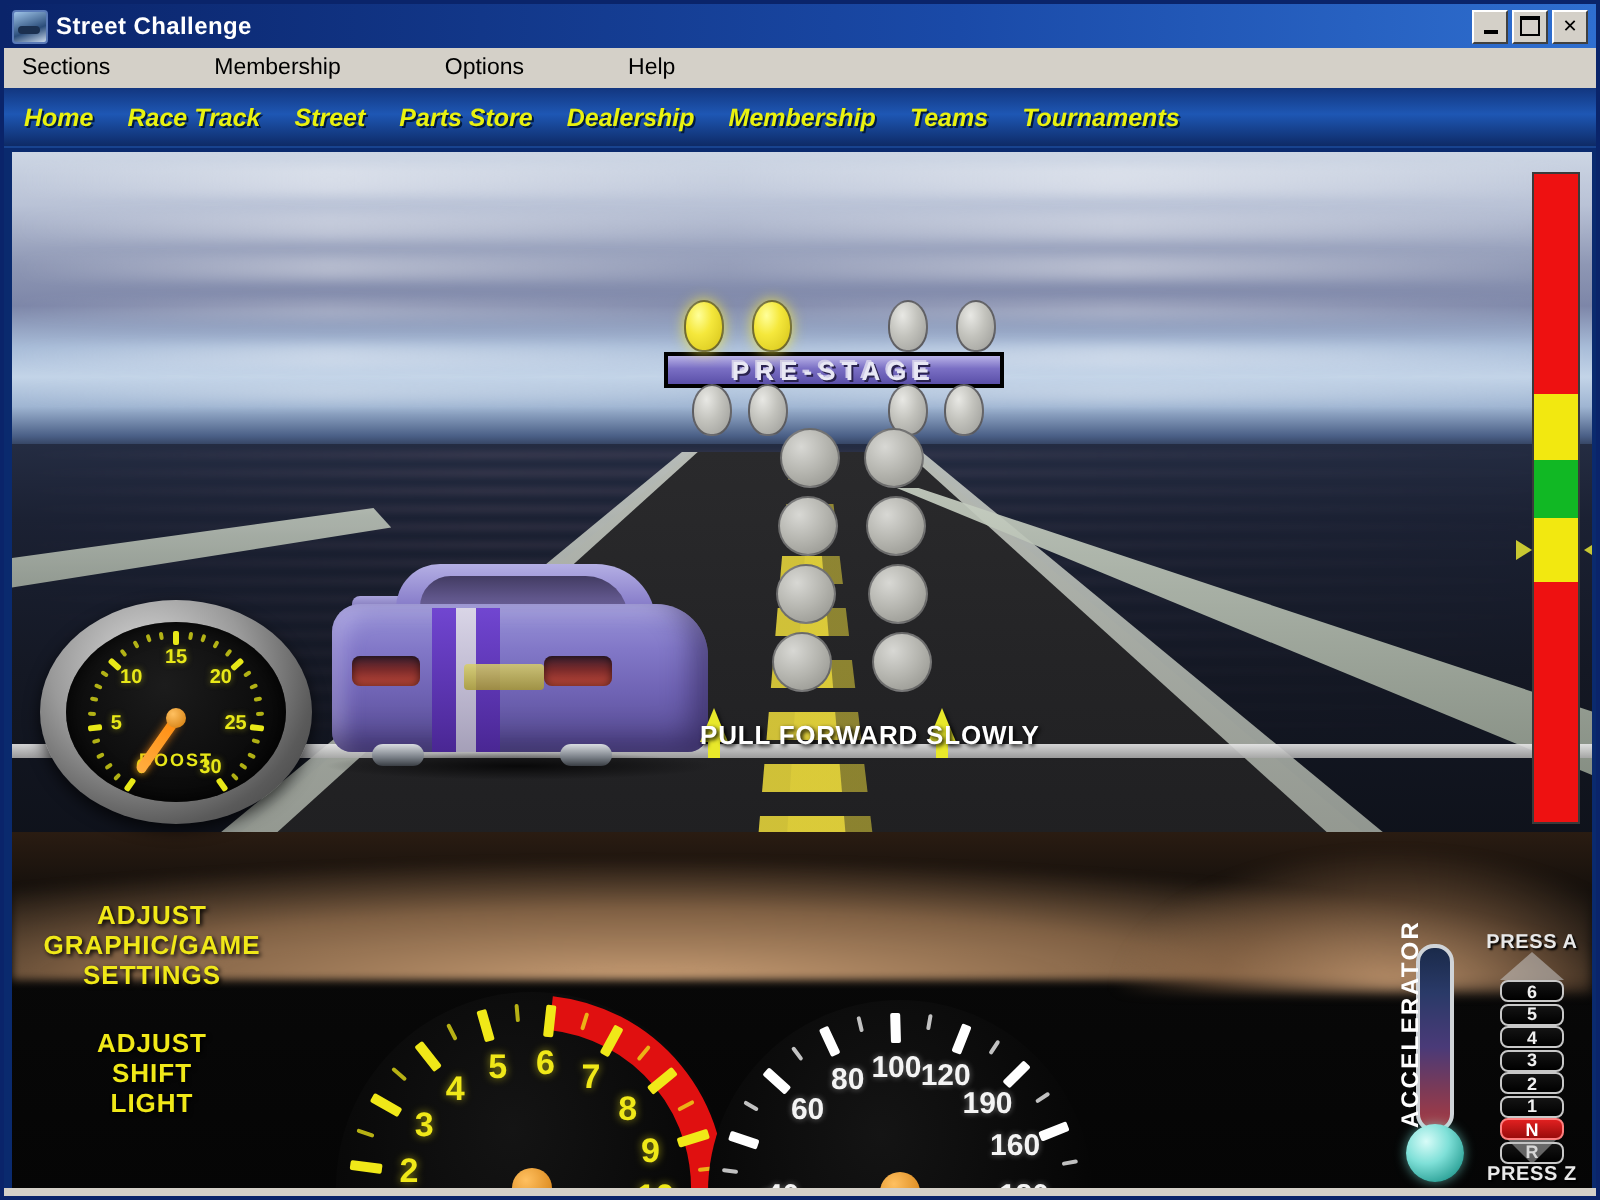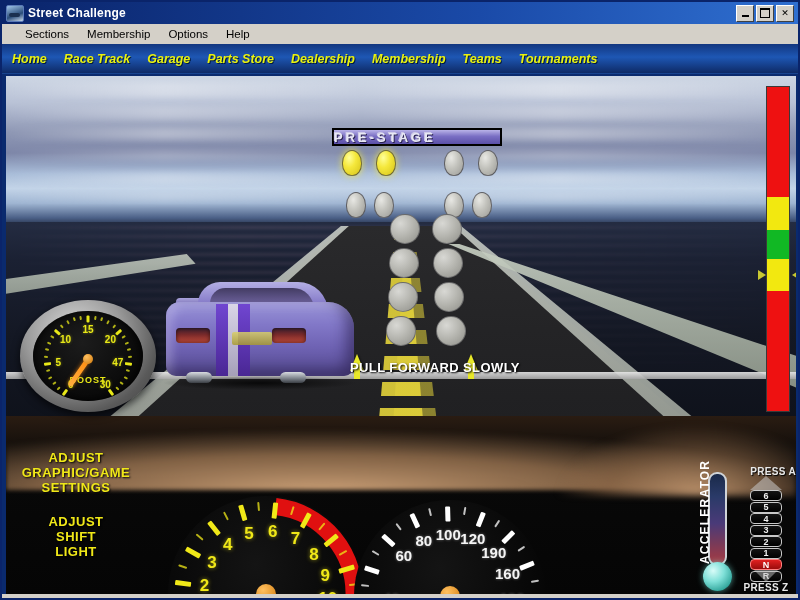--- a/index.html
+++ b/index.html
@@ -21,21 +21,21 @@
   .wbtn{width:16px;height:15px;background:#d4d0c8;border:1px solid #fff;
     border-right-color:#404040;border-bottom-color:#404040;
     display:flex;align-items:center;justify-content:center;
     font-size:9px;color:#000;font-family:"Liberation Sans",sans-serif;line-height:1;}
   .wbtn .gl{display:block;}
   .wmin .gl{width:7px;height:2px;background:#000;margin-top:6px;}
   .wmax .gl{width:8px;height:7px;border:1px solid #000;border-top-width:2px;}
 
   
   #menubar{position:absolute;left:0;top:22px;width:100%;height:20px;
-    background:#d4d0c8;display:flex;align-items:center;padding-left:23px;box-sizing:border-box;}
+    background:#d4d0c8;display:flex;align-items:center;padding-left:9px;box-sizing:border-box;gap:34px;}
   .menuitem{font-size:11.5px;color:#000;margin-right:18px;cursor:default;}
 
   
   #navbar{position:absolute;left:0;top:42px;width:100%;height:30px;
     background:linear-gradient(180deg,#12367f 0%,#1e57b4 45%,#0e2a66 100%);
     display:flex;align-items:center;padding-left:10px;box-sizing:border-box;
     border-bottom:1px solid #18438f;}
   .navitem{font-size:12.5px;font-weight:bold;font-style:italic;color:#e9f20f;
     margin-right:17px;text-shadow:1px 1px 0 #001a40;cursor:pointer;white-space:nowrap;}
 
@@ -86,21 +86,21 @@
 
   
   #startline{position:absolute;left:0;top:296px;width:100%;height:7px;
     background:linear-gradient(180deg,#e8e8e8,#a8a8a8);opacity:.9;}
 
   
   #tree{position:absolute;left:326px;top:52px;width:170px;height:225px;}
   .treelabel{position:absolute;left:0;width:170px;height:18px;
     background:linear-gradient(180deg,#b9b3e8 0%,#7a6fc4 45%,#5a4fa8 100%);
     border:2px solid #000;box-sizing:border-box;
-    display:flex;align-items:center;justify-content:flex-start;}
+    display:flex;align-items:center;justify-content:center;margin-top:48px;}
   .treelabel span{font-size:13px;font-weight:bold;color:#e8e8f4;letter-spacing:3px;
     text-shadow:1px 1px 0 #2a2350, -1px -1px 0 #cfcbe8;font-family:"Liberation Sans",sans-serif;}
   #lbl-prestage{top:0;}
   #lbl-stage{top:44px;}
   .bulb{position:absolute;width:20px;height:26px;border-radius:50% 50% 46% 46%;
     border:1px solid rgba(40,40,50,.6);box-sizing:border-box;}
   .bulb.off{background:radial-gradient(ellipse at 35% 28%,#e8e8e4 0%,#c2c2bc 45%,#9a9a96 100%);}
   .bulb.on{background:radial-gradient(ellipse at 35% 28%,#ffff9a 0%,#f5e83c 40%,#d4c218 100%);
     box-shadow:0 0 7px rgba(245,232,60,.85);}
   .bigbulb{position:absolute;width:30px;height:30px;border-radius:50%;
@@ -215,21 +215,21 @@
   #acceltube{position:absolute;left:26px;top:2px;width:19px;height:94px;
     border:2px solid #d0d4d8;border-radius:9px;box-sizing:border-box;
     background:linear-gradient(180deg,#1a2a4a 0%,#2a3a68 25%,#4a3a78 55%,
       #7a3a58 78%,#a83a42 100%);}
   #accelbulb{position:absolute;left:21px;top:92px;width:29px;height:29px;border-radius:50%;
     background:radial-gradient(circle at 35% 30%,#d8fcf8 0%,#7fe0d8 40%,#35a89e 75%,#1a6a64 100%);
     box-shadow:0 0 6px rgba(120,230,220,.6);}
 
   
   #gears{position:absolute;left:730px;top:390px;width:60px;height:132px;}
-  #pressA{position:absolute;left:0;top:0;width:60px;text-align:right;font-size:10px;
+  #pressA{position:absolute;left:0;top:0;width:60px;text-align:center;font-size:10px;
     font-weight:bold;color:#e8e8e8;letter-spacing:.3px;text-shadow:1px 1px 1px #000;}
   #pressZ{position:absolute;left:0;top:116px;width:60px;text-align:center;font-size:10px;
     font-weight:bold;color:#e8e8e8;letter-spacing:.3px;text-shadow:1px 1px 1px #000;}
   #uparrow{position:absolute;left:14px;top:10px;width:0;height:0;
     border-left:16px solid transparent;border-right:16px solid transparent;
     border-bottom:14px solid rgba(200,200,200,.55);}
   #downarrow{position:absolute;left:18px;top:104px;width:0;height:0;
     border-left:12px solid transparent;border-right:12px solid transparent;
     border-top:12px solid rgba(190,190,190,.5);}
   .gearcell{position:absolute;left:14px;width:32px;height:11px;border-radius:4px;
@@ -265,21 +265,21 @@
   <div id="menubar">
     <div class="menuitem">Sections</div>
     <div class="menuitem">Membership</div>
     <div class="menuitem">Options</div>
     <div class="menuitem">Help</div>
   </div>
 
   <div id="navbar">
     <div class="navitem">Home</div>
     <div class="navitem">Race Track</div>
-    <div class="navitem">Garage</div>
+    <div class="navitem">Street</div>
     <div class="navitem">Parts Store</div>
     <div class="navitem">Dealership</div>
     <div class="navitem">Membership</div>
     <div class="navitem">Teams</div>
     <div class="navitem">Tournaments</div>
   </div>
 
   <div id="game">
 
     <div id="sky">
@@ -412,21 +412,21 @@
           <div class="tick" style="left: 88.9219px; top: 25.8032px; width: 4px; height: 2px; background: rgb(232, 232, 24); opacity: 0.75; transform: rotate(328deg);"></div>
           <div class="tick" style="left: 91.9996px; top: 31.8002px; width: 4px; height: 2px; background: rgb(232, 232, 24); opacity: 0.75; transform: rotate(337.667deg);"></div>
           <div class="tick" style="left: 94.0265px; top: 38.2289px; width: 4px; height: 2px; background: rgb(232, 232, 24); opacity: 0.75; transform: rotate(347.333deg);"></div>
           <div class="tick" style="left: 94.9452px; top: 44.9066px; width: 4px; height: 2px; background: rgb(232, 232, 24); opacity: 0.75; transform: rotate(357deg);"></div>
           <div class="gn" style="left: 77.4108px; top: 28.0561px; transform: translate(-50%, -50%);">20</div>
           <div class="tick" style="left: 91.7498px; top: 50.7954px; width: 7px; height: 3px; background: rgb(232, 232, 24); transform: rotate(366.667deg);"></div>
           <div class="tick" style="left: 93.3857px; top: 58.249px; width: 4px; height: 2px; background: rgb(232, 232, 24); opacity: 0.75; transform: rotate(376.333deg);"></div>
           <div class="tick" style="left: 90.9518px; top: 64.5348px; width: 4px; height: 2px; background: rgb(232, 232, 24); opacity: 0.75; transform: rotate(386deg);"></div>
           <div class="tick" style="left: 87.4969px; top: 70.3227px; width: 4px; height: 2px; background: rgb(232, 232, 24); opacity: 0.75; transform: rotate(395.667deg);"></div>
           <div class="tick" style="left: 83.1192px; top: 75.4483px; width: 4px; height: 2px; background: rgb(232, 232, 24); opacity: 0.75; transform: rotate(405.333deg);"></div>
-          <div class="gn" style="left: 84.7972px; top: 51.4828px; transform: translate(-50%, -50%);">47</div>
+          <div class="gn" style="left: 84.7972px; top: 51.4828px; transform: translate(-50%, -50%);">25</div>
           <div class="tick" style="left: 76.2223px; top: 76.8086px; width: 7px; height: 3px; background: rgb(232, 232, 24); transform: rotate(415deg);"></div>
           <div class="gn" style="left: 72.2073px; top: 72.5746px; transform: translate(-50%, -50%);">30</div>
           <div class="needle" style="left: 55px; top: 45.5px; width: 32px; height: 5px; transform: rotate(125deg);"></div>
           <div class="hub" style="left: 50px; top: 43px; width: 10px; height: 10px;"></div>
         </div>
     </div>
 
     <div class="instr" id="instr1">
         <div>ADJUST</div>
         <div>GRAPHIC/GAME</div>

